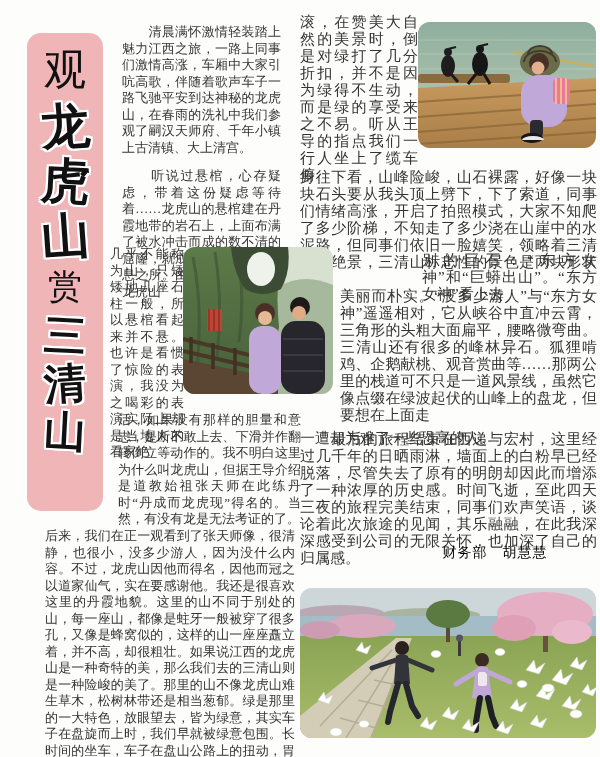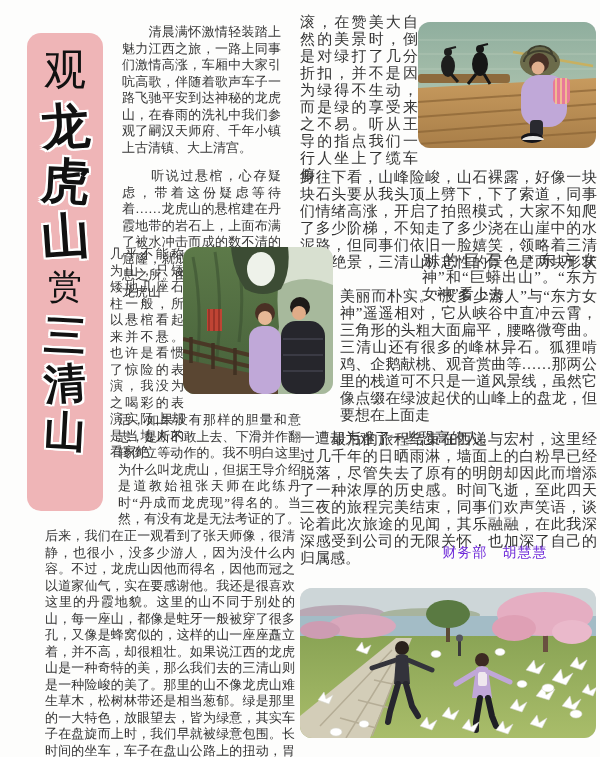--- a/index.html
+++ b/index.html
@@ -29,21 +29,21 @@
   .ch-brush.r2{transform:rotate(3deg);}
   
   .tb{
     position:absolute;text-align:justify;
     font-size:13px;line-height:16.5px;letter-spacing:0;
   }
   .tb p{margin:12px;}
   .tb-right{font-size:15px;line-height:17px;}
   .byline{
     position:absolute;left:390px;top:544px;width:210px;
-    font-size:14px;text-align:center;letter-spacing:1px;color:#6d28d9;
+    font-size:14px;text-align:center;letter-spacing:1px;color:#000000;
   }
   
   .photo{position:absolute;border-radius:12px;overflow:hidden;background:#ddd;}
   .photo svg{display:block;width:100%;height:100%;}
   #photo1{left:418px;top:22px;width:178px;height:126px;}
   #photo2{left:183px;top:247px;width:150px;height:147px;}
   #photo3{left:300px;top:588px;width:296px;height:150px;}
 </style>
 </head>
 <body>

